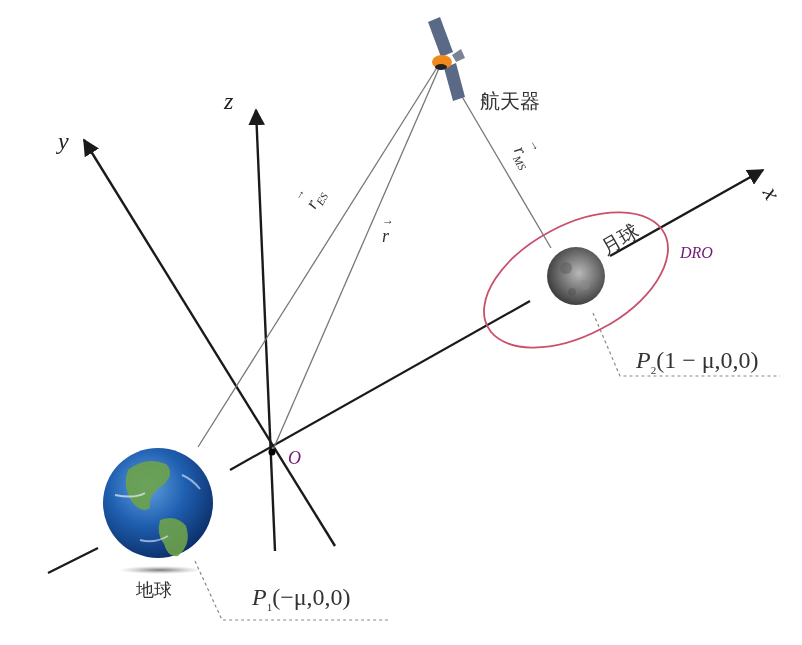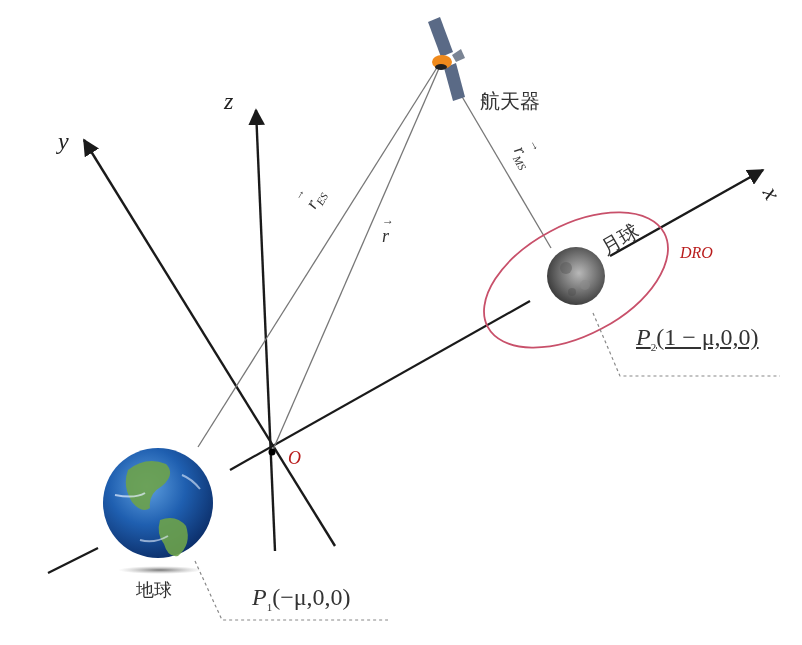--- a/index.html
+++ b/index.html
@@ -1,18 +1,18 @@
 <!DOCTYPE html>
 <html><head>
   <meta charset="utf-8">
   <style>
     html, body { margin: 0; padding: 0; background: #ffffff; }
     body { width: 802px; height: 645px; overflow: hidden; position: relative; font-family: "Liberation Serif", serif; }
     #diagram { position: absolute; left: 0; top: 0; width: 802px; height: 645px; }
-    .lbl { position: absolute; white-space: nowrap; color: #b91c1c; }
+    .lbl { position: absolute; white-space: nowrap; color: #701a75; }
     .ital { font-family: "Liberation Serif", serif; font-style: italic; }
     .cn { font-family: "DejaVu Sans", sans-serif; color: #333; }
     .axis-label { font-size: 24px; color: #222; }
     .vec { font-size: 18px; color: #333; }
     .vec-arrow { position: relative; display: inline-block; }
     .vec-arrow::before { content: "\2192"; position: absolute; top: -13px; left: 0; font-size: 12px; font-style: normal; }
     .sub { font-size: 11px; vertical-align: sub; }
     .point-label { font-size: 24px; color: #333; }
   </style>
 </head>
@@ -110,15 +110,15 @@
 <span class="lbl ital vec" style="left:382px; top:226px;">
   <span class="vec-arrow">r</span>
 </span>
 <span class="lbl ital vec" style="left:512px; top:146px; transform:rotate(62deg);">
   <span class="vec-arrow">r</span><span class="sub">MS</span>
 </span>
 
 <span class="lbl ital point-label" style="left:252px; top:584px;">
   <span>P</span><span class="sub" style="font-style:normal;">1</span><span style="font-style:normal;">(−μ,0,0)</span>
 </span>
-<span class="lbl ital point-label" style="left:636px; top:324px;text-decoration:underline;">
+<span class="lbl ital point-label" style="left:636px; top:347px;">
   <span>P</span><span class="sub" style="font-style:normal;">2</span><span style="font-style:normal;">(1 − μ,0,0)</span>
 </span>
 
 </body></html>

